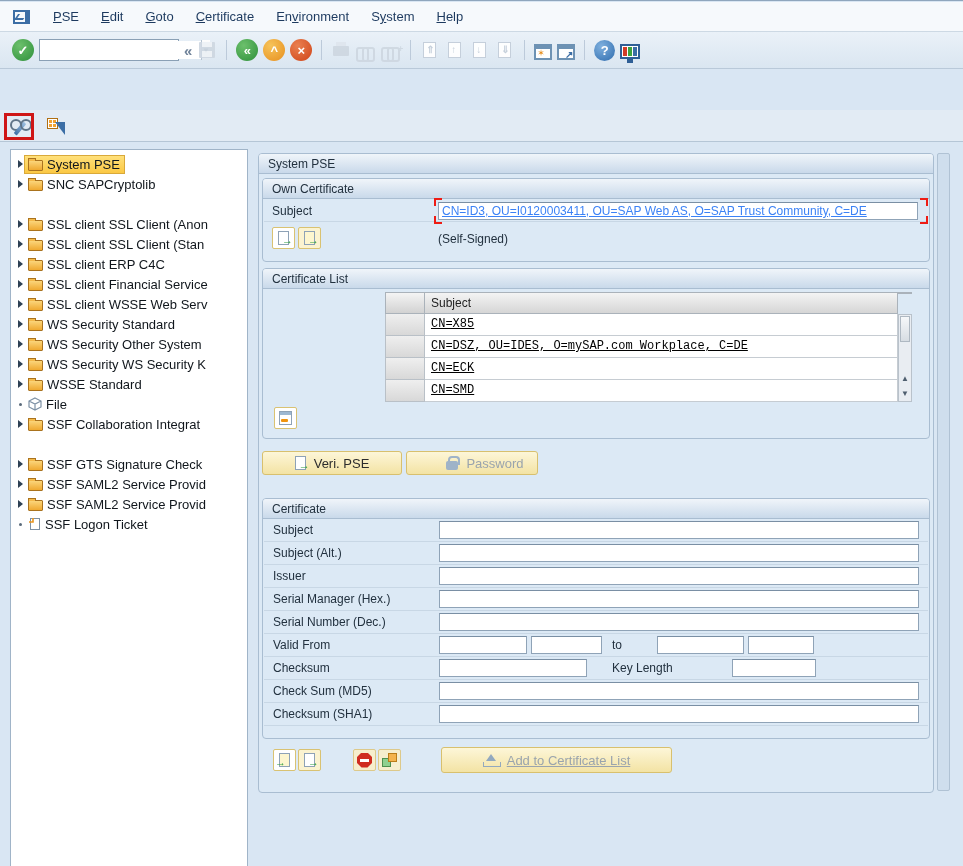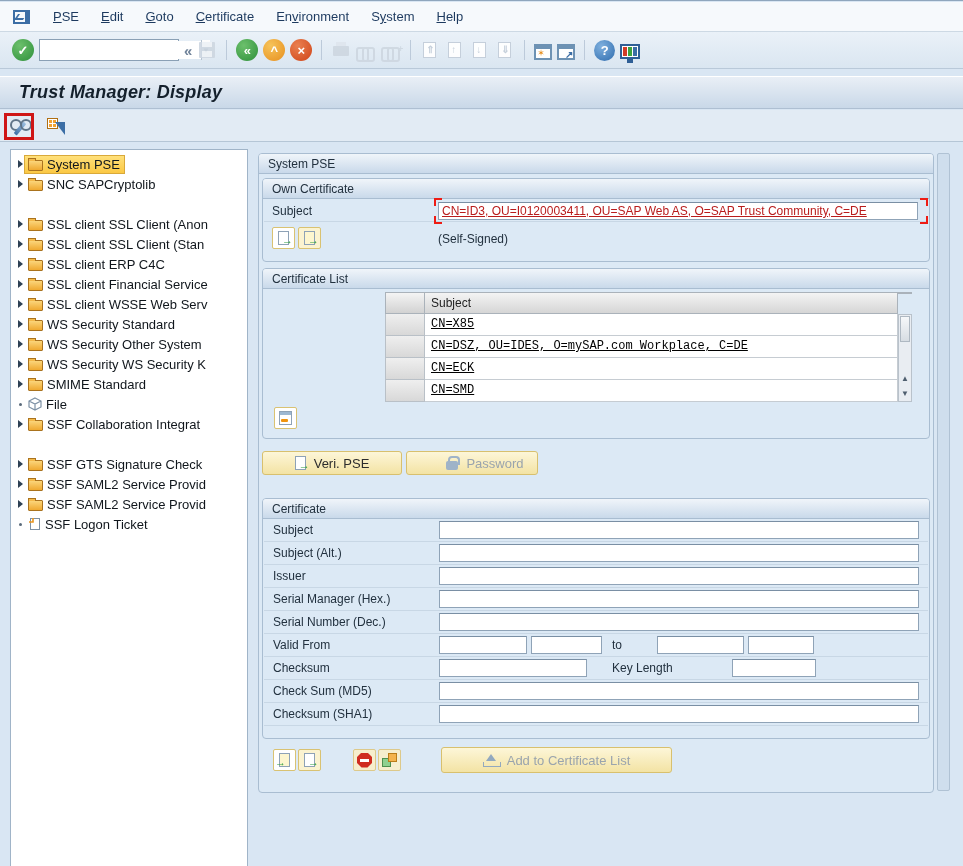--- a/index.html
+++ b/index.html
@@ -82,21 +82,21 @@
   .foldr { width:15px; height:11px; background:linear-gradient(#fbd57a,#efa930); border:1px solid #aa731e; border-radius:1px; position:relative; margin-top:2px; flex:0 0 15px; }
   .foldr::before { content:""; position:absolute; left:-1px; top:-3px; width:6px; height:2px; background:#f4b94a; border:1px solid #aa731e; border-bottom:none; }
 
   
   .gbox { position:absolute; border:1px solid #a9bdd1; border-radius:4px; background:#dce9f5; }
   .ghead { height:20px; background:linear-gradient(#f0f5fa,#c9d9ea); border-bottom:1px solid #a9bdd1; border-radius:3px 3px 0 0;
            font-size:12px; color:#22313f; padding:3px 9px; }
   .scrollstrip { position:absolute; left:937px; top:152px; width:13px; height:638px; background:#cfdeed; border:1px solid #b0c2d4; border-radius:2px; }
 
   .lbl { position:absolute; left:9px; top:4px; font-size:12px; color:#22313f; }
-  .field { position:absolute; height:18px; background:#fff; border:1px solid #8fa3b7; border-top-color:#7a8fa4; font-size:12px; padding:0 3px; font-family:"Liberation Sans",sans-serif; color:#b91c1c; }
+  .field { position:absolute; height:18px; background:#fff; border:1px solid #8fa3b7; border-top-color:#7a8fa4; font-size:12px; padding:0 3px; font-family:"Liberation Sans",sans-serif; color:#3b82f6; }
   .rowline { position:absolute; left:1px; right:1px; height:23px; border-bottom:1px solid #c8d7e5; }
 
   
   .redcorner { position:absolute; width:8px; height:8px; }
   .rc-tl { border-left:2px solid #ee1c14; border-top:2px solid #ee1c14; }
   .rc-tr { border-right:2px solid #ee1c14; border-top:2px solid #ee1c14; }
   .rc-bl { border-left:2px solid #ee1c14; border-bottom:2px solid #ee1c14; }
   .rc-br { border-right:2px solid #ee1c14; border-bottom:2px solid #ee1c14; }
 
   .minibtn { position:absolute; width:23px; height:22px; border:1px solid #d9c272; background:#fff; border-radius:2px; display:flex; align-items:center; justify-content:center; }
@@ -209,23 +209,20 @@
       </div>
     <div class="tbsep"></div>
     <div class="help-circle">?</div>
     <div class="monitor">
         <i></i>
         <i></i>
         <i></i>
       </div>
   </div>
 
-  <div class="titlebar">
-    <h1>Trust Manager: Display</h1>
-  </div>
 
   <div class="apptoolbar">
     <div class="glasses">
         <div class="pencil"></div>
       </div>
     <div class="redbox"></div>
     <div class="imp-ico"></div>
   </div>
 
   <div class="treepanel">
@@ -318,21 +315,21 @@
           <span class="foldr"></span>
           <span>WS Security WS Security K</span>
         </span>
       </div>
     <div class="trow" style="top:224px">
         <span class="texp">
           <span class="tri"></span>
         </span>
         <span class="tlabel">
           <span class="foldr"></span>
-          <span>SMIME Standard</span>
+          <span>WSSE Standard</span>
         </span>
       </div>
     <div class="trow" style="top:244px">
         <span class="texp">
           <span class="dot"></span>
         </span>
         <span class="tlabel">
       <svg class="oneoff" width="14" height="14" viewBox="0 0 14 14">
             <path d="M7 1 L13 4 L13 10 L7 13 L1 10 L1 4 Z M1 4 L7 7 L13 4 M7 7 L7 13" fill="none" stroke="#7d91a5" stroke-width="1.2"></path>
           </svg>
@@ -521,18 +518,18 @@
       <div class="doc">
         <span class="garr">→</span>
       </div>
     </div>
   <div class="minibtn dis" style="left:353px; top:748px;">
       <div class="stop"></div>
     </div>
   <div class="minibtn dis" style="left:378px; top:748px;">
       <div class="resp"></div>
     </div>
-  <div class="ybtn dis" style="left:441px; top:746px; width:231px; height:26px;">
+  <div class="ybtn dis" style="left:441px; top:746px; width:231px; height:26px;text-decoration:underline;">
     <div class="uparr"></div>
     <span>Add to Certificate List</span>
   </div>
 
 </div>
 
 </body></html>

